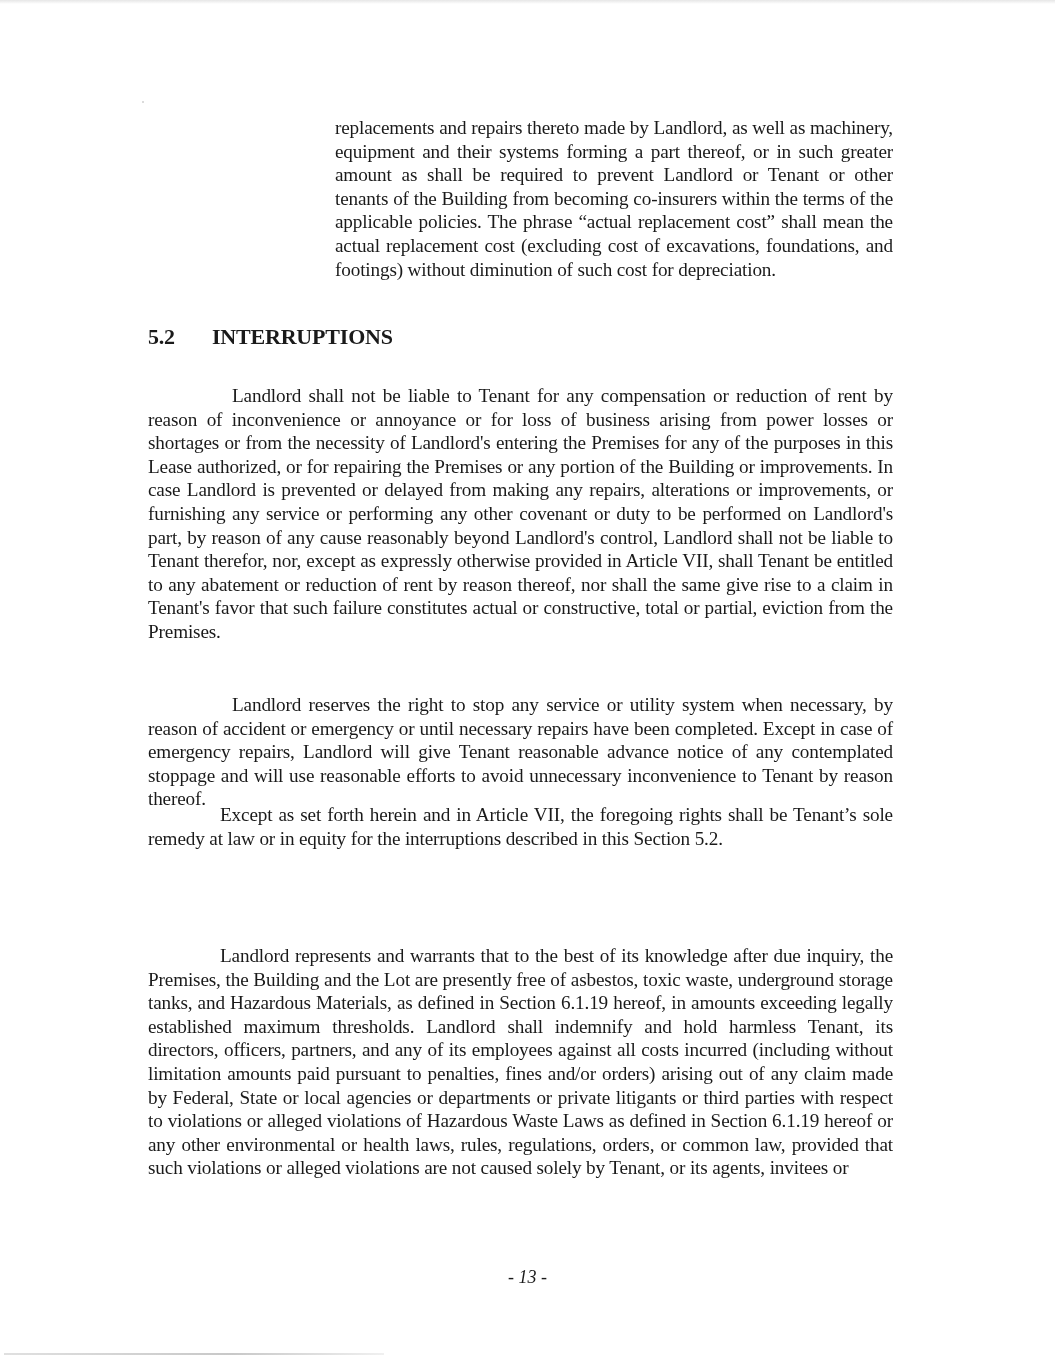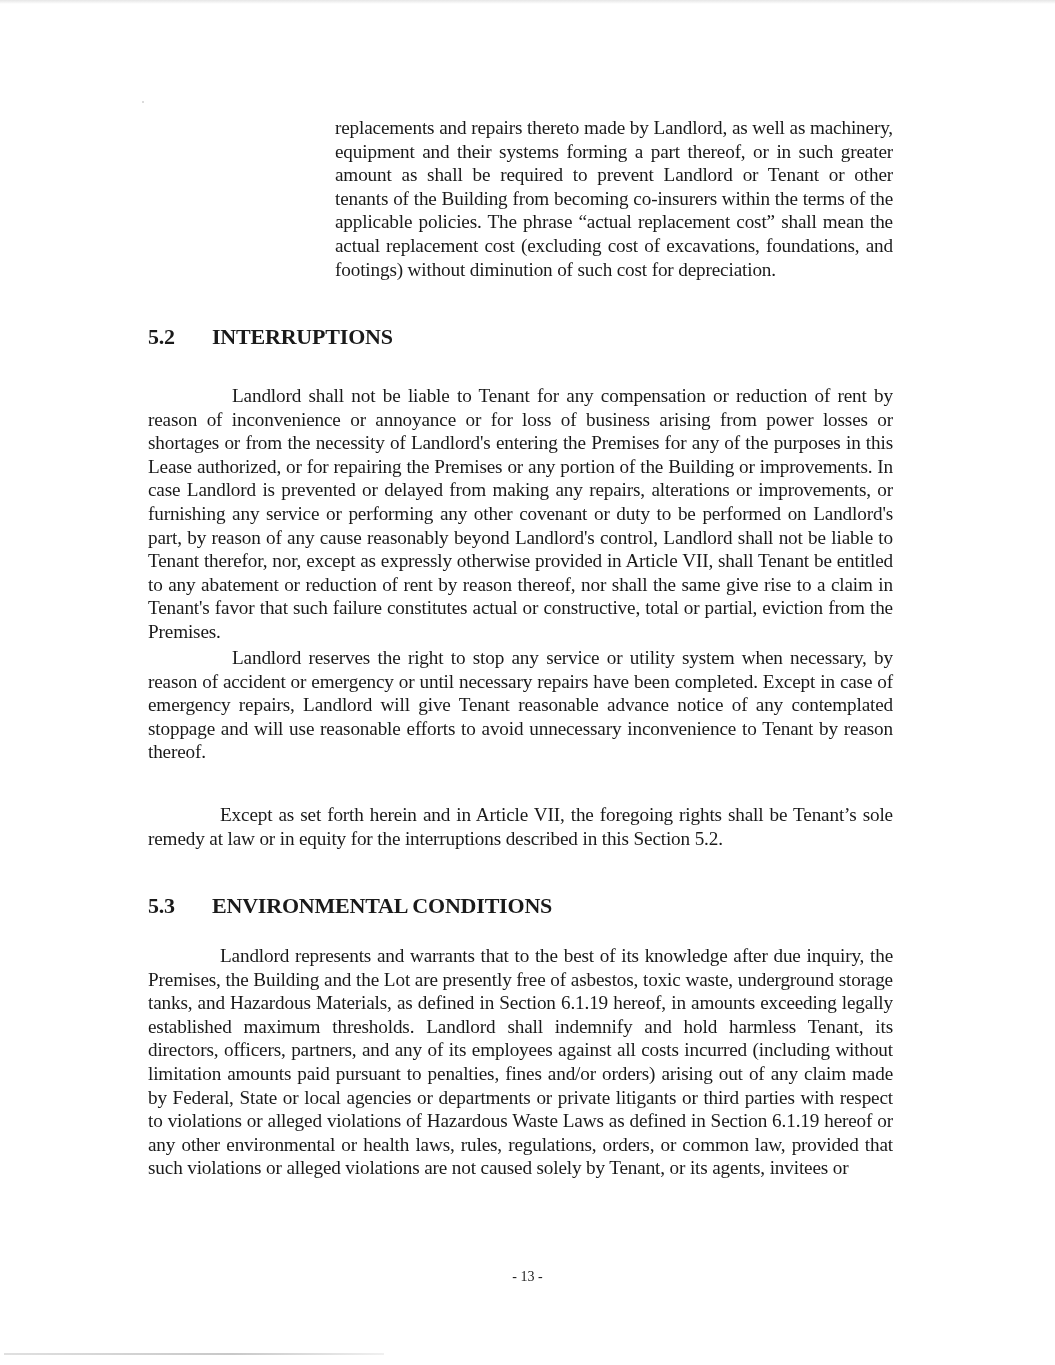--- a/index.html
+++ b/index.html
@@ -15,33 +15,33 @@
   }
   .para {
     position: absolute; margin: 0;
     font-size: 19.2px; line-height: 23.6px;
     text-align: justify; text-align-last: left;
     letter-spacing: -0.15px;
   }
   .p-cont { left: 335px; top: 116px; width: 558px; }
   .p-body { left: 148px; width: 745px; text-indent: 84px; }
   .p-int1 { top: 384px; }
-  .p-int2 { top: 646px; }
+  .p-int2 { top: 693px; }
   .p-int3 { top: 803px; text-indent: 72px; }
   .p-env1 { top: 944px; text-indent: 72px; }
   .heading {
     position: absolute; left: 148px; font-weight: bold;
     font-size: 22px; line-height: 23px; letter-spacing: -0.2px;
   }
   .heading .num { display: inline-block; width: 64px; }
   .h-52 { top: 325px; }
   .h-53 { top: 894px; }
   .page-number {
     position: absolute; top: 1266px; left: 0; width: 1055px;
-    text-align: center; font-size: 14px; line-height: 22px;
+    text-align: center; font-size: 18px; line-height: 22px; font-style: italic;
   }
   .bottom-line {
     position: absolute; left: 4px; top: 1353px; width: 380px; height: 2px;
     background: linear-gradient(to right, #e0e0e0, #c8c8c8 60%, #f0f0f0);
   }
   .speck { position: absolute; left: 142px; top: 101px; width: 2px; height: 2px; background: #cfcfcf; border-radius: 1px; }
 </style>
 </head>
 <body>
 
@@ -52,22 +52,19 @@
   <p class="para p-cont">replacements and repairs thereto made by Landlord, as well as machinery, equipment and their systems forming a part thereof, or in such greater amount as shall be required to prevent Landlord or Tenant or other tenants of the Building from becoming co-insurers within the terms of the applicable policies.  The phrase “actual replacement cost” shall mean the actual replacement cost (excluding cost of excavations, foundations, and footings) without diminution of such cost for depreciation.</p>
 
   <div class="heading h-52">
     <span class="num">5.2</span><span>INTERRUPTIONS</span>
   </div>
 
   <p class="para p-body p-int1">Landlord shall not be liable to Tenant for any compensation or reduction of rent by reason of inconvenience or annoyance or for loss of business arising from power losses or shortages or from the necessity of Landlord's entering the Premises for any of the purposes in this Lease authorized, or for repairing the Premises or any portion of the Building or improvements.  In case Landlord is prevented or delayed from making any repairs, alterations or improvements, or furnishing any service or performing any other covenant or duty to be performed on Landlord's part, by reason of any cause reasonably beyond Landlord's control, Landlord shall not be liable to Tenant therefor, nor, except as expressly otherwise provided in Article VII, shall Tenant be entitled to any abatement or reduction of rent by reason thereof, nor shall the same give rise to a claim in Tenant's favor that such failure constitutes actual or constructive, total or partial, eviction from the Premises.</p>
   <p class="para p-body p-int2">Landlord reserves the right to stop any service or utility system when necessary, by reason of accident or emergency or until necessary repairs have been completed.  Except in case of emergency repairs, Landlord will give Tenant reasonable advance notice of any contemplated stoppage and will use reasonable efforts to avoid unnecessary inconvenience to Tenant by reason thereof.</p>
   <p class="para p-body p-int3">Except as set forth herein and in Article VII, the foregoing rights shall be Tenant’s sole remedy at law or in equity for the interruptions described in this Section 5.2.</p>
 
-  <div class="heading h-53">
-    <span class="num">5.3</span><span>ENVIRONMENTAL CONDITIONS</span>
-  </div>
 
   <p class="para p-body p-env1">Landlord represents and warrants that to the best of its knowledge after due inquiry, the Premises, the Building and the Lot are presently free of asbestos, toxic waste, underground storage tanks, and Hazardous Materials, as defined in Section 6.1.19 hereof, in amounts exceeding legally established maximum thresholds.  Landlord shall indemnify and hold harmless Tenant, its directors, officers, partners, and any of its employees against all costs incurred (including without limitation amounts paid pursuant to penalties, fines and/or orders) arising out of any claim made by Federal, State or local agencies or departments or private litigants or third parties with respect to violations or alleged violations of Hazardous Waste Laws as defined in Section 6.1.19 hereof or any other environmental or health laws, rules, regulations, orders, or common law, provided that such violations or alleged violations are not caused solely by Tenant, or its agents, invitees or</p>
 
   <div class="page-number">- 13 -</div>
 
   <div class="bottom-line"></div>
 </div>
 
 </body></html>

